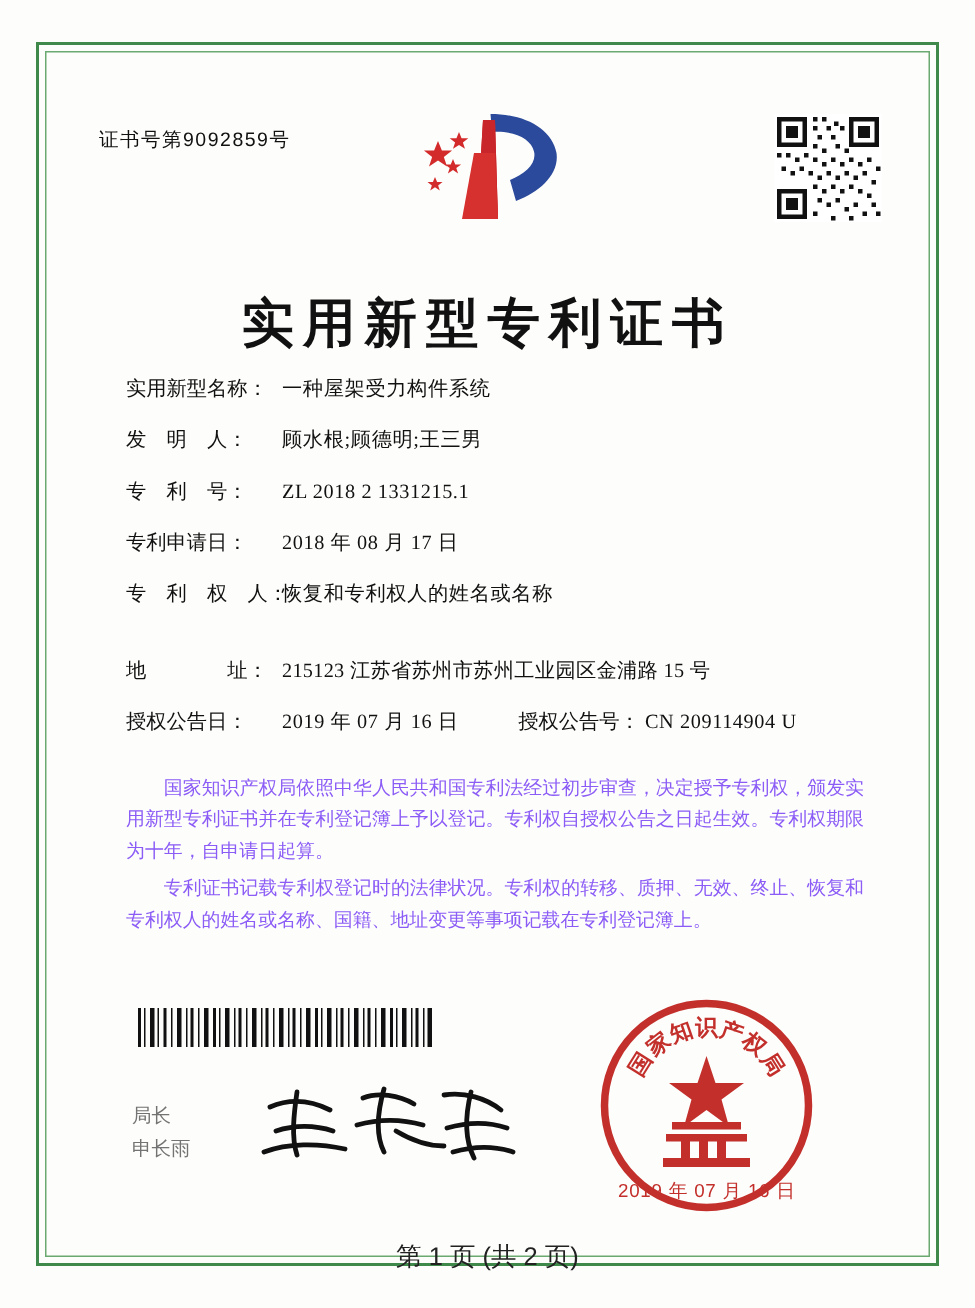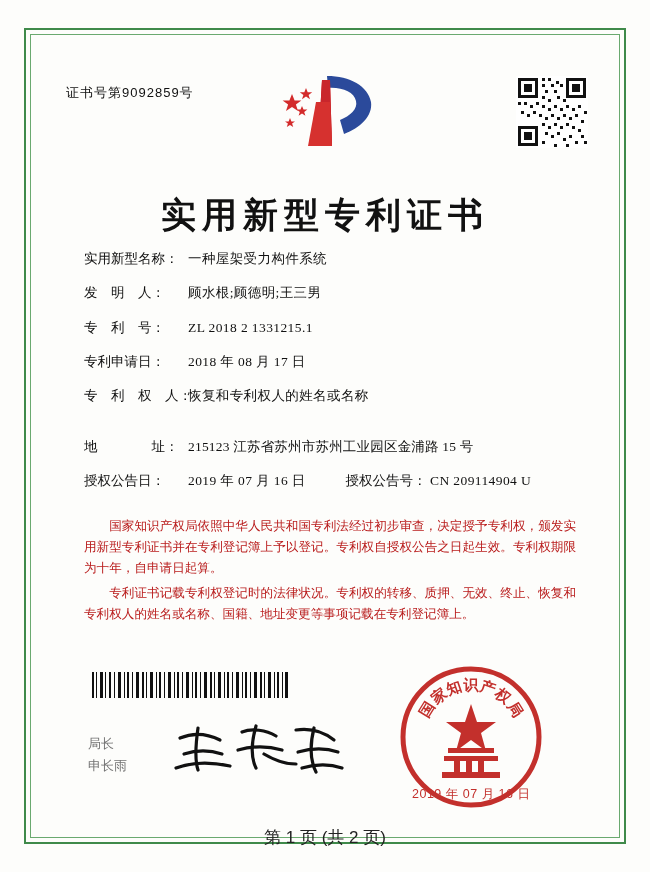--- a/index.html
+++ b/index.html
@@ -121,21 +121,22 @@
   .row-split .right .field-label { width: 88px; flex: 0 0 88px; text-align: center; }
 
   
   .paras {
     position: absolute;
     left: 84px; top: 516px;
     width: 492px;
     font-size: 12.6px;
     line-height: 21px;
     text-align: justify;
-    color: #b91c1c;
+    color: #8b5cf6;
+    font-family: Liberation Mono, monospace;
   }
   .para { text-indent: 2em; margin: 0 0 4px 0; }
 
   
   .barcode {
     position: absolute;
     left: 92px; top: 672px;
     width: 196px; height: 26px;
   }
 

